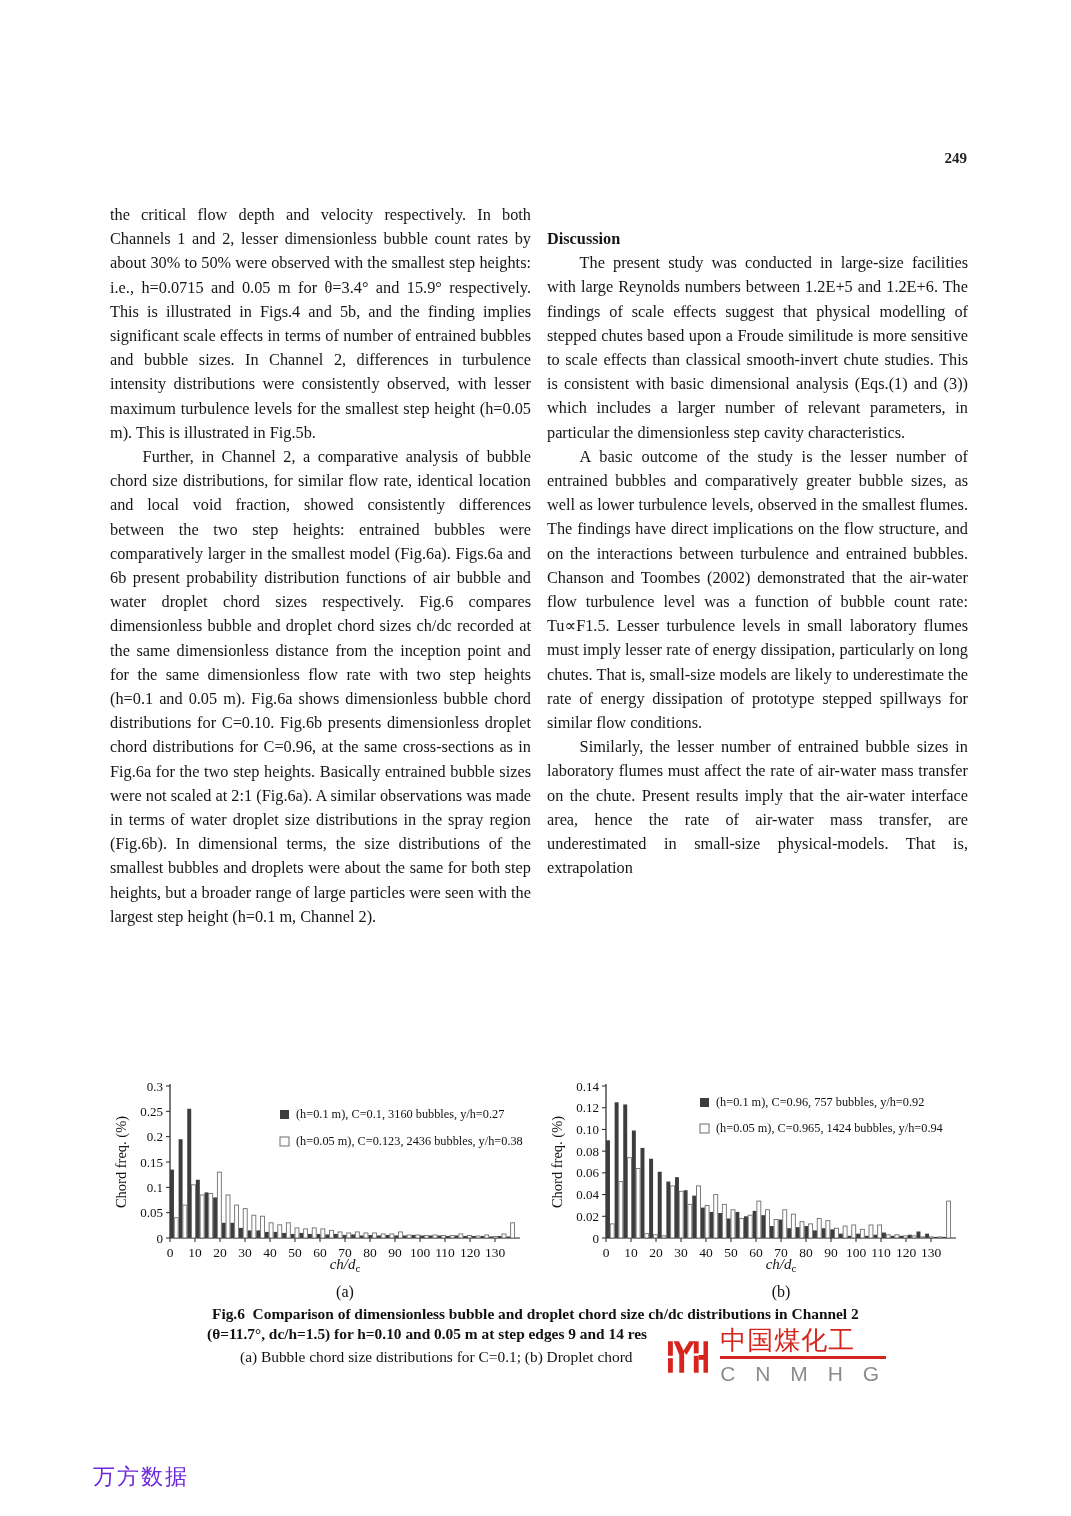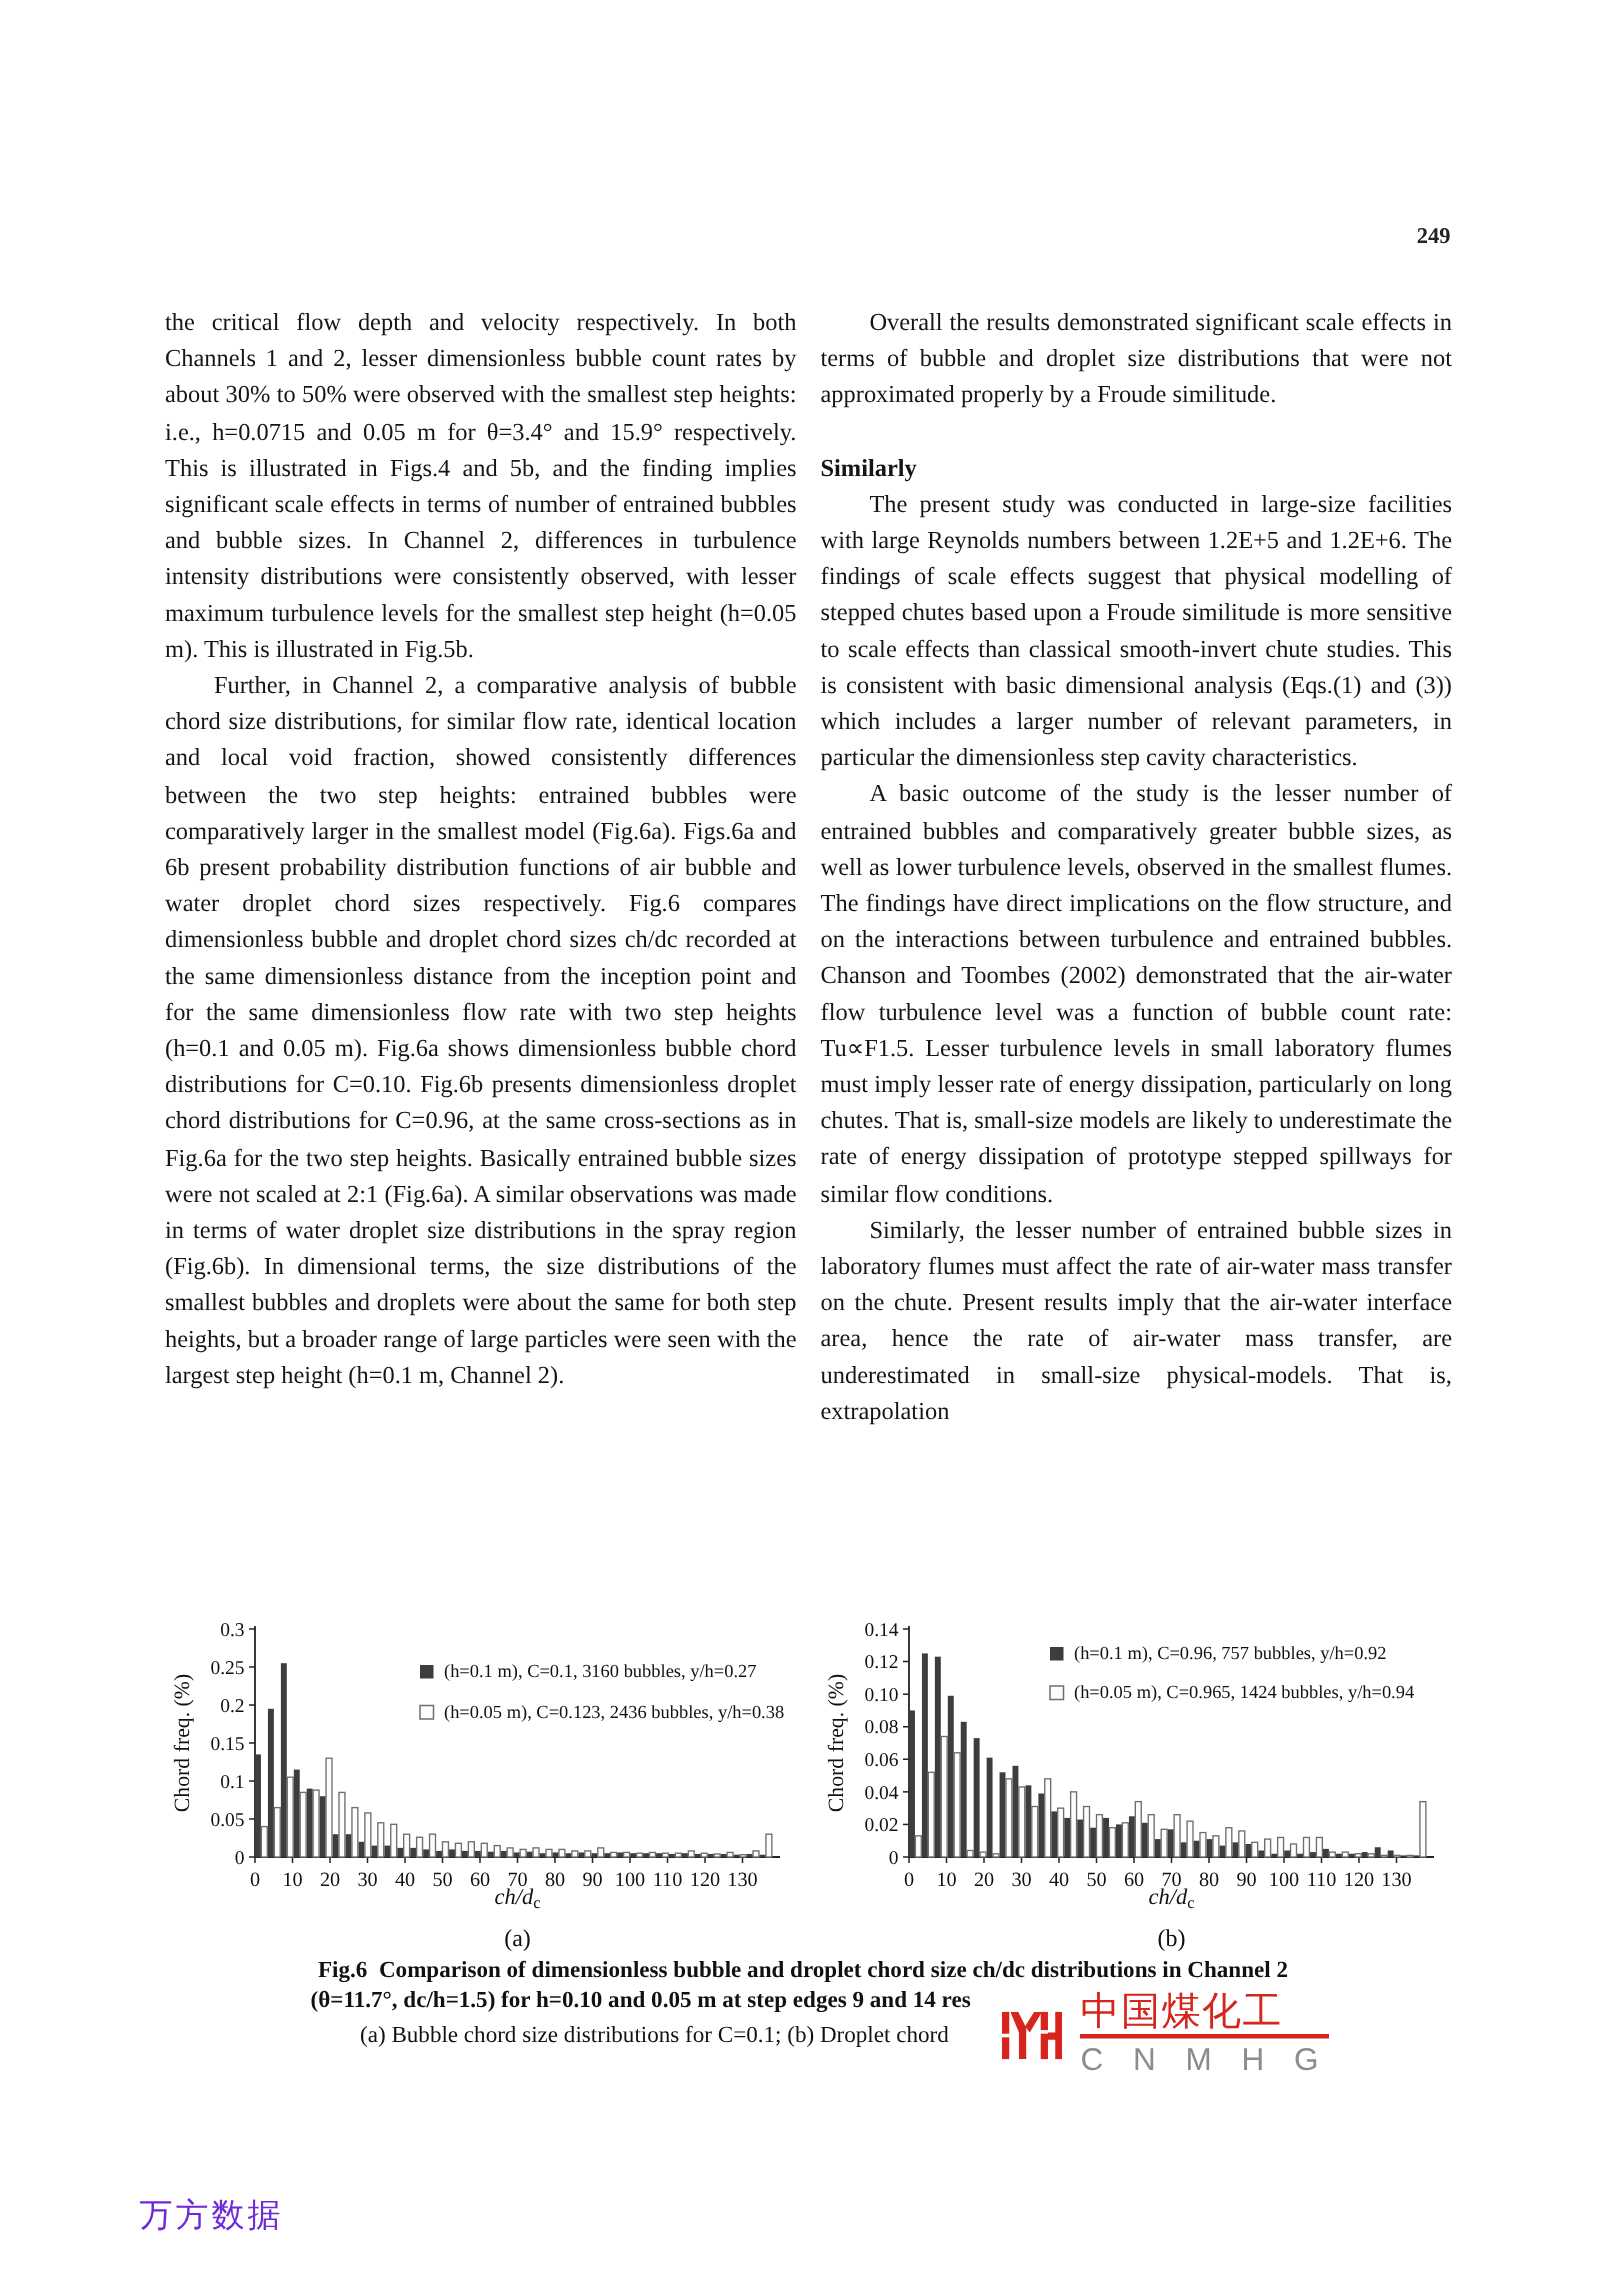--- a/index.html
+++ b/index.html
@@ -38,22 +38,21 @@
 
 <div class="page">
 
   <div class="page-num">249</div>
 
   <div class="column col-left">
       <div class="para">the critical flow depth and velocity respectively. In both Channels 1 and 2, lesser dimensionless bubble count rates by about 30% to 50% were observed with the smallest step heights: i.e., h=0.0715 and 0.05 m for θ=3.4° and 15.9° respectively. This is illustrated in Figs.4 and 5b, and the finding implies significant scale effects in terms of number of entrained bubbles and bubble sizes. In Channel 2, differences in turbulence intensity distributions were consistently observed, with lesser maximum turbulence levels for the smallest step height (h=0.05 m). This is illustrated in Fig.5b.</div>
       <div class="para indent">Further, in Channel 2, a comparative analysis of bubble chord size distributions, for similar flow rate, identical location and local void fraction, showed consistently differences between the two step heights: entrained bubbles were comparatively larger in the smallest model (Fig.6a). Figs.6a and 6b present probability distribution functions of air bubble and water droplet chord sizes respectively. Fig.6 compares dimensionless bubble and droplet chord sizes ch/dc recorded at the same dimensionless distance from the inception point and for the same dimensionless flow rate with two step heights (h=0.1 and 0.05 m). Fig.6a shows dimensionless bubble chord distributions for C=0.10. Fig.6b presents dimensionless droplet chord distributions for C=0.96, at the same cross-sections as in Fig.6a for the two step heights. Basically entrained bubble sizes were not scaled at 2:1 (Fig.6a). A similar observations was made in terms of water droplet size distributions in the spray region (Fig.6b). In dimensional terms, the size distributions of the smallest bubbles and droplets were about the same for both step heights, but a broader range of large particles were seen with the largest step height (h=0.1 m, Channel 2).</div>
     </div>
   <div class="column col-right">
-      <div class="para indent">Overall the results demonstrated significant scale effects in terms of bubble and droplet size distributions that were not approximated properly by a Froude similitude.</div>
-      <div class="heading">Similarly</div>
+      <div class="heading">Discussion</div>
       <div class="para indent">The present study was conducted in large-size facilities with large Reynolds numbers between 1.2E+5 and 1.2E+6. The findings of scale effects suggest that physical modelling of stepped chutes based upon a Froude similitude is more sensitive to scale effects than classical smooth-invert chute studies. This is consistent with basic dimensional analysis (Eqs.(1) and (3)) which includes a larger number of relevant parameters, in particular the dimensionless step cavity characteristics.</div>
       <div class="para indent">A basic outcome of the study is the lesser number of entrained bubbles and comparatively greater bubble sizes, as well as lower turbulence levels, observed in the smallest flumes. The findings have direct implications on the flow structure, and on the interactions between turbulence and entrained bubbles. Chanson and Toombes (2002) demonstrated that the air-water flow turbulence level was a function of bubble count rate: Tu∝F1.5. Lesser turbulence levels in small laboratory flumes must imply lesser rate of energy dissipation, particularly on long chutes. That is, small-size models are likely to underestimate the rate of energy dissipation of prototype stepped spillways for similar flow conditions.</div>
       <div class="para indent">Similarly, the lesser number of entrained bubble sizes in laboratory flumes must affect the rate of air-water mass transfer on the chute. Present results imply that the air-water interface area, hence the rate of air-water mass transfer, are underestimated in small-size physical-models. That is, extrapolation</div>
     </div>
 
   <div class="figure-chart fig-a"><svg viewBox="0 0 425 228" width="425" height="228" font-family="&quot;Liberation Serif&quot;, serif">
         <g stroke="#222222" stroke-width="1.2">
           <line x1="58" y1="8" x2="58" y2="162"></line>
           <line x1="58" y1="162" x2="408" y2="162"></line>
         </g>

